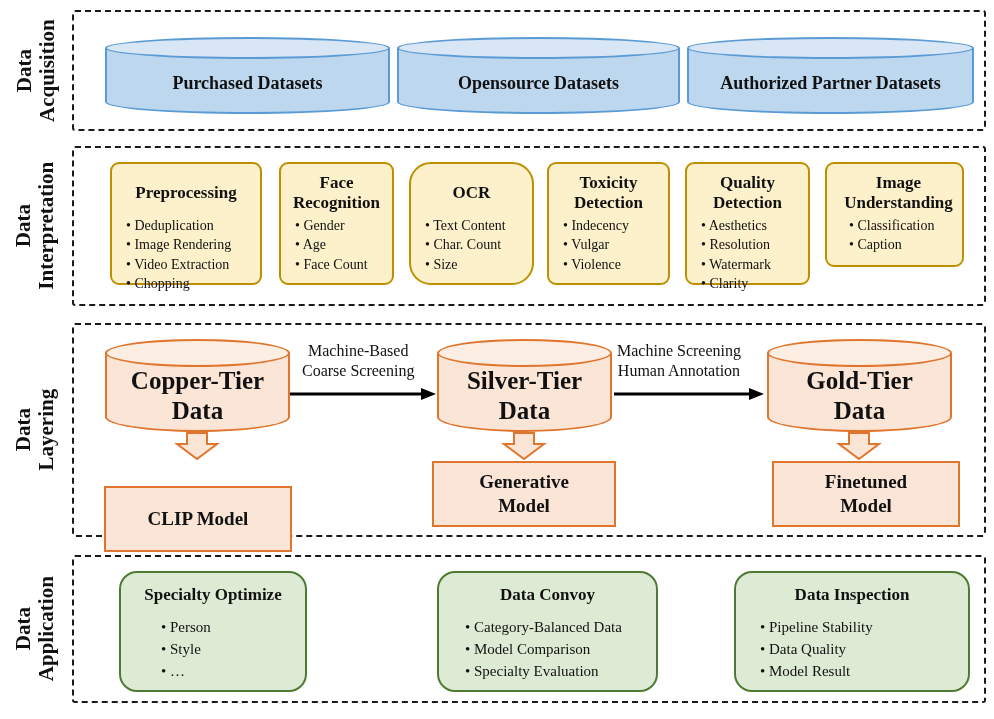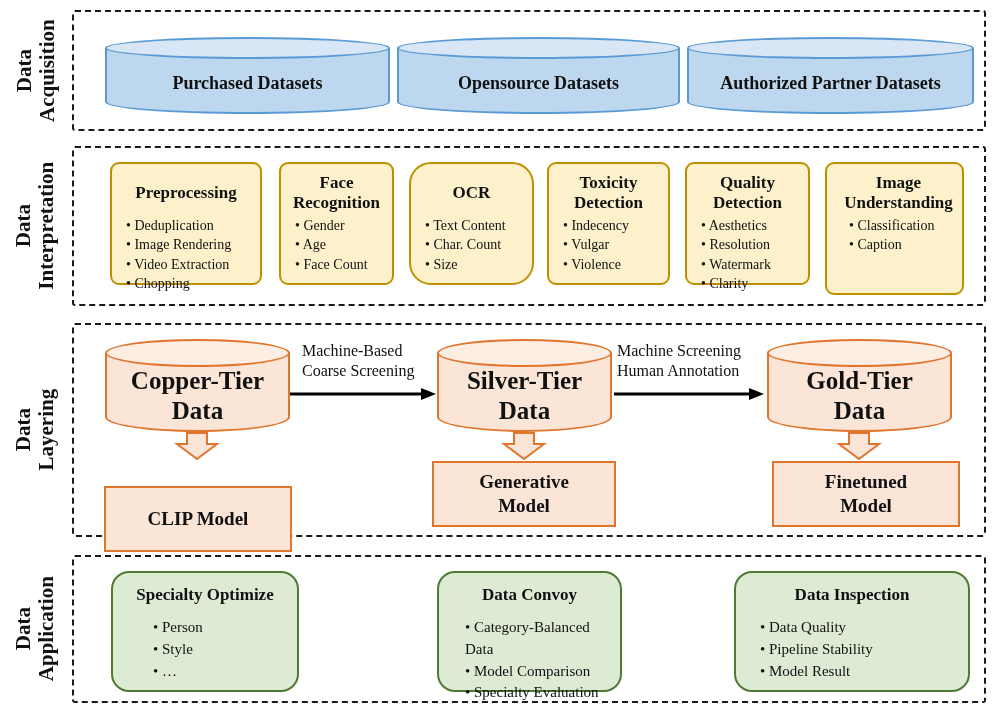--- a/index.html
+++ b/index.html
@@ -48,21 +48,21 @@
   .gcard ul { list-style:none; font-size:15px; line-height:1.45; }
   .gcard ul li::before { content:"• "; }
   .g1 ul { padding-left:32px; }
   .g2 ul { padding-left:18px; }
   .g3 ul { padding-left:16px; }
 
   
   .model-box { position:absolute; background:#FBE5D6; border:2px solid #E0752E; display:flex; align-items:center; justify-content:center; text-align:center; font-weight:bold; font-size:19px; line-height:1.25; }
   .model-box span { display:block; max-width:116px; }
   .flow-arrow { position:absolute; }
-  .flow-label { position:absolute; font-size:16px; line-height:1.28; white-space:nowrap; }
+  .flow-label { position:absolute; font-size:16px; line-height:1.28; white-space:nowrap;text-align:center; }
   .down-arrow { position:absolute; }
 </style>
 </head>
 <body>
 
 <div class="diagram">
 
   <div class="row-label rl1">
     <div class="rot">
       <div>Data</div>
@@ -142,21 +142,21 @@
     </div>
     <div class="card" style="left:611px; top:14px; width:125px; height:123px;">
       <div class="card-title">Quality Detection</div>
       <ul>
         <li>Aesthetics</li>
         <li>Resolution</li>
         <li>Watermark</li>
         <li>Clarity</li>
       </ul>
     </div>
-    <div class="card" style="left:751px; top:14px; width:139px; height:133px; padding-left:14px;font-family:Liberation Serif, serif;">
+    <div class="card" style="left:751px; top:14px; width:139px; height:105px; padding-left:14px;font-family:Liberation Serif, serif;">
       <div class="card-title">Image Understanding</div>
       <ul>
         <li>Classification</li>
         <li>Caption</li>
       </ul>
     </div>
   </div>
 
   <div class="section s3">
 
@@ -214,39 +214,39 @@
     </div>
     <div class="model-box" style="left:358px; top:136px; width:184px; height:66px;">
       <span>Generative Model</span>
     </div>
     <div class="model-box" style="left:698px; top:136px; width:188px; height:66px;">
       <span>Finetuned Model</span>
     </div>
   </div>
 
   <div class="section s4">
-    <div class="gcard g1" style="left:37px; top:14px; width:188px; height:121px;">
+    <div class="gcard g1" style="left:45px; top:14px; width:188px; height:121px;">
       <div class="card-title">Specialty Optimize</div>
       <ul>
         <li>Person</li>
         <li>Style</li>
         <li>…</li>
       </ul>
     </div>
-    <div class="gcard g2" style="left:363px; top:14px; width:185px; height:121px;">
+    <div class="gcard g2" style="left:363px; top:14px; width:221px; height:121px;">
       <div class="card-title">Data Convoy</div>
       <ul>
         <li>Category-Balanced Data</li>
         <li>Model Comparison</li>
         <li>Specialty Evaluation</li>
       </ul>
     </div>
     <div class="gcard g3" style="left:660px; top:14px; width:236px; height:121px;">
       <div class="card-title">Data Inspection</div>
       <ul>
+        <li>Pipeline Stability</li>
         <li>Data Quality</li>
-        <li>Pipeline Stability</li>
         <li>Model Result</li>
       </ul>
     </div>
   </div>
 
 </div>
 
 </body></html>

